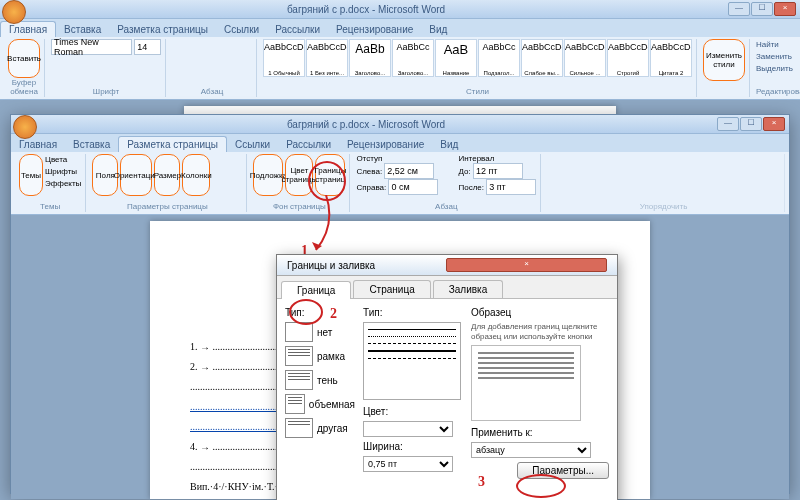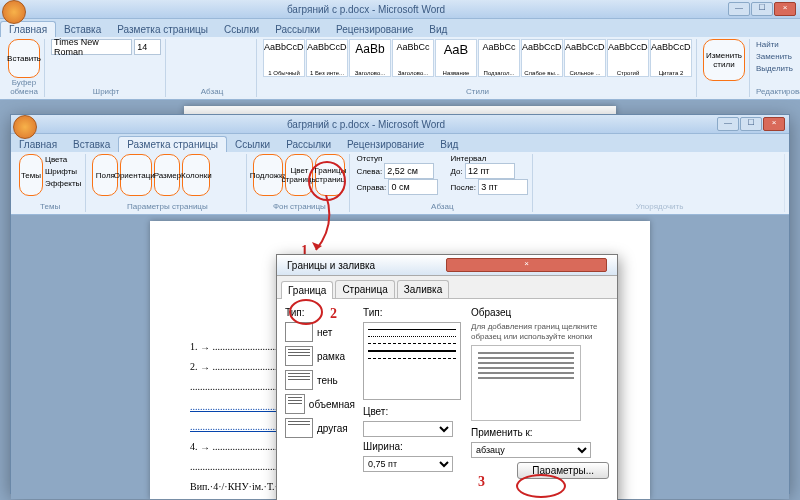--- a/index.html
+++ b/index.html
@@ -22,21 +22,21 @@
 .page .center{text-align:center}
 .page a{color:#0645ad;text-decoration:underline}
 .secondary{position:absolute;top:114px;left:10px;right:10px;bottom:6px;background:#c5d9ed;border:1px solid #6a88a8;box-shadow:0 4px 18px rgba(0,0,0,.35)}
 .secondary .doc-area{height:calc(100% - 94px)}
 .annot{color:#c22;font-family:cursive;font-size:14px;font-weight:bold;position:absolute;pointer-events:none}
 .circ{border:2px solid #c22;border-radius:50%;position:absolute;pointer-events:none}
 .dialog{position:absolute;width:340px;background:#f0f0f0;border:1px solid #7a7a7a;box-shadow:2px 4px 14px rgba(0,0,0,.4);font-size:10px}
 .dlg-title{background:linear-gradient(#fff,#d9e6f4);height:20px;display:flex;align-items:center;padding:0 10px;border-bottom:1px solid #aaa}
 .dlg-title span{flex:1}
 .dlg-tabs{display:flex;background:#f0f0f0;border-bottom:1px solid #bbb;padding:4px 4px 0}
-.dlg-tab{padding:3px 6px;border:1px solid #bbb;border-bottom:none;background:#f0f0f0;margin-right:2px;border-radius:3px 3px 0 0;font-size:10px}
+.dlg-tab{padding:3px 15px;border:1px solid #bbb;border-bottom:none;background:#f0f0f0;margin-right:2px;border-radius:3px 3px 0 0;font-size:10px}
 .dlg-tab.active{background:#fff;position:relative;top:1px}
 .dlg-body{background:#fff;padding:8px;display:flex;gap:8px;min-height:190px}
 .colhdr{font-size:10px;margin-bottom:4px}
 .type-item{display:flex;align-items:center;gap:4px;margin-bottom:4px;cursor:pointer}
 .type-icon{width:28px;height:20px;border:1px solid #888;background:#fff;display:flex;flex-direction:column;gap:2px;padding:2px;box-sizing:border-box}
 .type-icon div{height:1px;background:#666}
 .preview{width:110px;height:76px;border:1px solid #bbb;background:#fff;margin-top:4px;padding:6px;box-sizing:border-box;display:flex;flex-direction:column;gap:3px}
 .preview div{height:2px;background:#888}
 .dlg-input{width:90px;height:16px;border:1px solid #aaa;background:#fff;font-size:9px}
 .dlg-btn{padding:2px 14px;background:linear-gradient(#fff,#e0e0e0);border:1px solid #8a8a8a;border-radius:3px;font-size:10px;cursor:pointer}
@@ -185,21 +185,21 @@
     </div>
     <div class="group" style="min-width:80px">
       <div style="display:flex;gap:2px">
         <div class="bigbtn" style="width:28px">Подложка</div>
         <div class="bigbtn" style="width:26px">Цвет страницы</div>
         <div class="bigbtn" style="width:28px">Границы страниц</div>
       </div>
       <div class="group-label">Фон страницы</div>
     </div>
     <div class="group" style="min-width:140px;font-size:8px">
-      <div style="display:flex;gap:12px">
+      <div style="display:flex;gap:20px">
         <div>
           <div>Отступ</div>
           <div><span>Слева:</span> <span class="spin">2,52 см</span></div>
           <div><span>Справа:</span> <span class="spin">0 см</span></div>
         </div>
         <div>
           <div>Интервал</div>
           <div><span>До:</span> <span class="spin">12 пт</span></div>
           <div><span>После:</span> <span class="spin">3 пт</span></div>
         </div>

